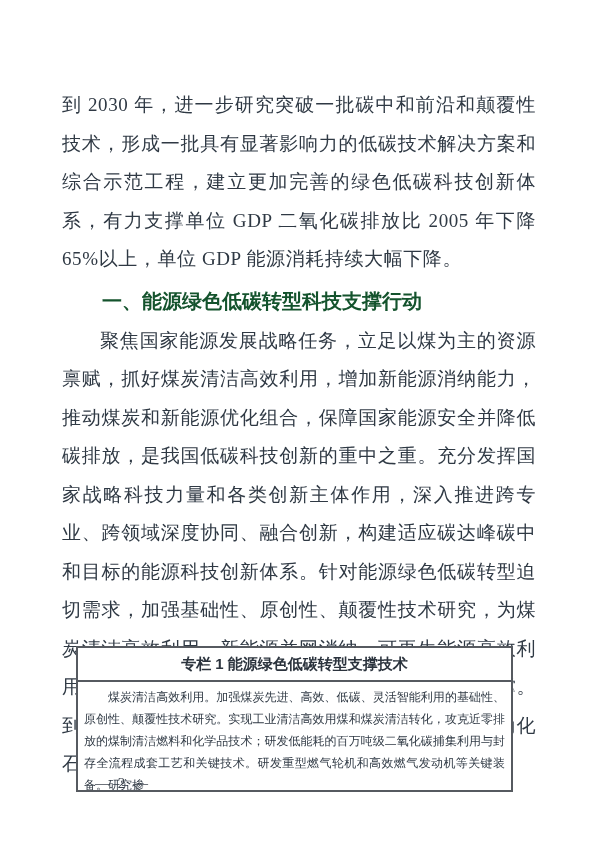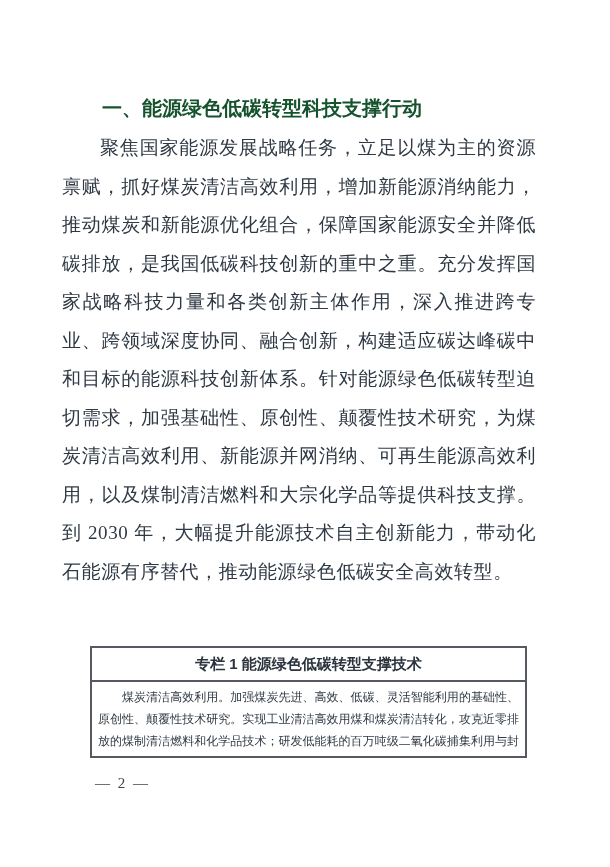--- a/index.html
+++ b/index.html
@@ -36,24 +36,24 @@
     margin: 3px 0 2px 0;
     font-family: "Liberation Sans", "DejaVu Sans", sans-serif;
     font-weight: bold;
     font-size: 20px;
     line-height: 38px;
     text-indent: 2em;
     color: #14532d;
   }
   .column-box {
     position: absolute;
-    left: 90px;
+    left: 76px;
     top: 646px;
     width: 437px;
-    height: 112px;
+    height: 146px;
     border: 2px solid #565a60;
     box-sizing: border-box;
     background: #ffffff;
     overflow: hidden;
   }
   .column-box-title {
     height: 32px;
     line-height: 32px;
     text-align: center;
     font-family: "Liberation Sans", "DejaVu Sans", sans-serif;
@@ -79,20 +79,21 @@
     letter-spacing: 2px;
     color: #3a424c;
   }
 </style>
 </head>
 <body>
 
 <div class="page">
 
   <div class="content">
+    <p class="para">到 2030 年，进一步研究突破一批碳中和前沿和颠覆性技术，形成一批具有显著影响力的低碳技术解决方案和综合示范工程，建立更加完善的绿色低碳科技创新体系，有力支撑单位 GDP 二氧化碳排放比 2005 年下降 65%以上，单位 GDP 能源消耗持续大幅下降。</p>
 
     <h2 class="section-heading">一、能源绿色低碳转型科技支撑行动</h2>
 
     <p class="para indent">聚焦国家能源发展战略任务，立足以煤为主的资源禀赋，抓好煤炭清洁高效利用，增加新能源消纳能力，推动煤炭和新能源优化组合，保障国家能源安全并降低碳排放，是我国低碳科技创新的重中之重。充分发挥国家战略科技力量和各类创新主体作用，深入推进跨专业、跨领域深度协同、融合创新，构建适应碳达峰碳中和目标的能源科技创新体系。针对能源绿色低碳转型迫切需求，加强基础性、原创性、颠覆性技术研究，为煤炭清洁高效利用、新能源并网消纳、可再生能源高效利用，以及煤制清洁燃料和大宗化学品等提供科技支撑。到 2030 年，大幅提升能源技术自主创新能力，带动化石能源有序替代，推动能源绿色低碳安全高效转型。</p>
   </div>
 
   <div class="column-box">
     <div class="column-box-title">专栏 1 能源绿色低碳转型支撑技术</div>
     <p class="column-box-body">煤炭清洁高效利用。加强煤炭先进、高效、低碳、灵活智能利用的基础性、原创性、颠覆性技术研究。实现工业清洁高效用煤和煤炭清洁转化，攻克近零排放的煤制清洁燃料和化学品技术；研发低能耗的百万吨级二氧化碳捕集利用与封存全流程成套工艺和关键技术。研发重型燃气轮机和高效燃气发动机等关键装备。研究掺</p>
   </div>

